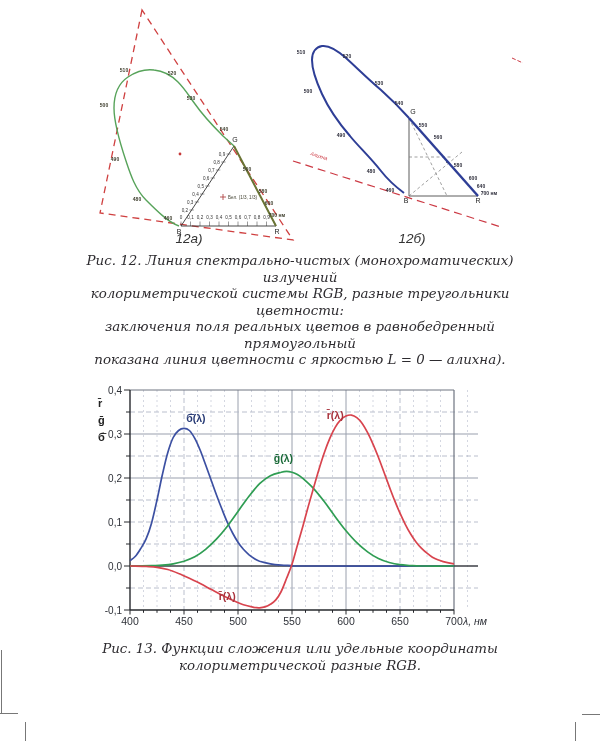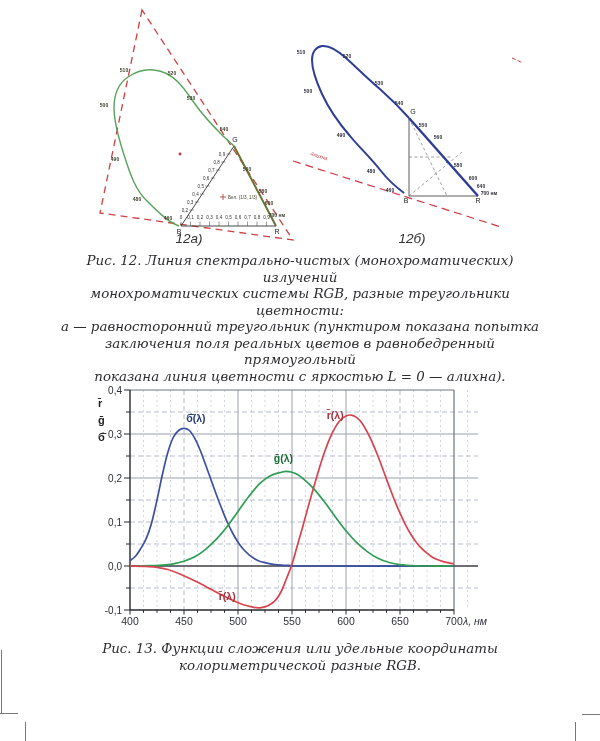--- a/index.html
+++ b/index.html
@@ -114,22 +114,21 @@
         <text x="406" y="203" font-size="7" fill="#222" text-anchor="middle" font-family="DejaVu Serif, serif">B</text>
         <text x="413" y="114" font-size="7" fill="#222" text-anchor="middle" font-family="DejaVu Serif, serif">G</text>
         <text x="478" y="203" font-size="7" fill="#222" text-anchor="middle" font-family="DejaVu Serif, serif">R</text>
       </g>
     <text x="412" y="243" text-anchor="middle" font-size="13.5" fill="#333" font-style="italic" font-family="DejaVu Serif, serif">12б)</text>
   </g>
 </svg>
 
 <div class="fig-caption" style="top:253px;">
   <div>Рис. 12. Линия спектрально-чистых (монохроматических) излучений</div>
-  <div>монохроматических системы RGB, разные треугольники цветности:</div>
-  <div>а — равносторонний треугольник (пунктиром показана попытка</div>
+  <div>колориметрической системы RGB, разные треугольники цветности:</div>
   <div>заключения поля реальных цветов в равнобедренный прямоугольный</div>
   <div>показана линия цветности с яркостью L = 0 — алихна).</div>
 </div>
 
 <svg id="fig13svg" width="420" height="248" viewBox="0 0 420 248" style="position:absolute;left:85px;top:385px;">
   <g id="f13-grid">
       <line x1="58.5" y1="5" x2="58.5" y2="225" stroke="#c9cdd9" stroke-width="0.8" stroke-dasharray="2 3"></line>
       <line x1="72" y1="5" x2="72" y2="225" stroke="#c9cdd9" stroke-width="0.8" stroke-dasharray="2 3"></line>
       <line x1="85.5" y1="5" x2="85.5" y2="225" stroke="#c9cdd9" stroke-width="0.8" stroke-dasharray="2 3"></line>
       <line x1="112.5" y1="5" x2="112.5" y2="225" stroke="#c9cdd9" stroke-width="0.8" stroke-dasharray="2 3"></line>

